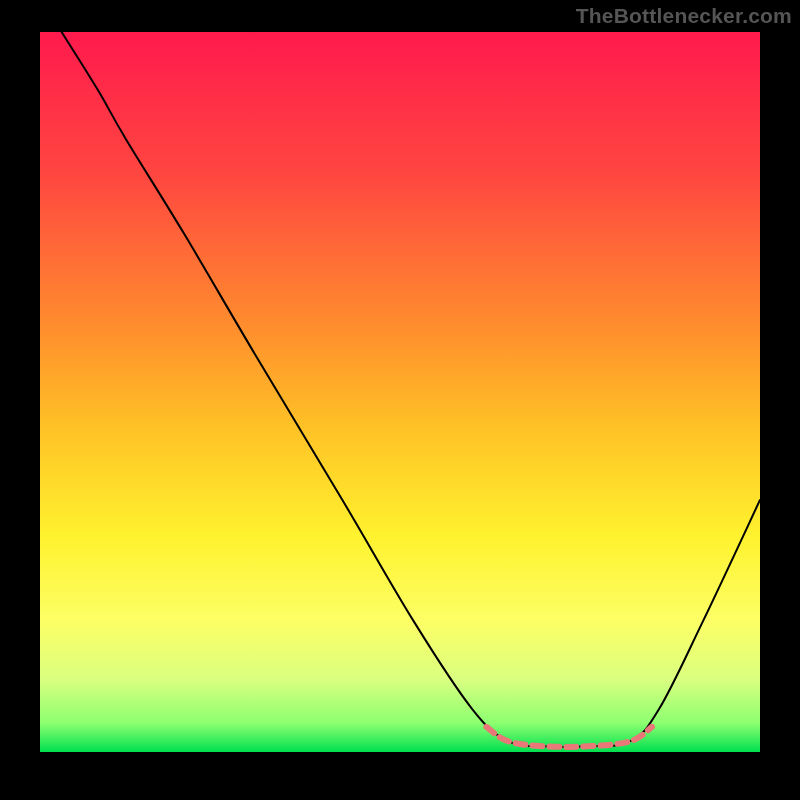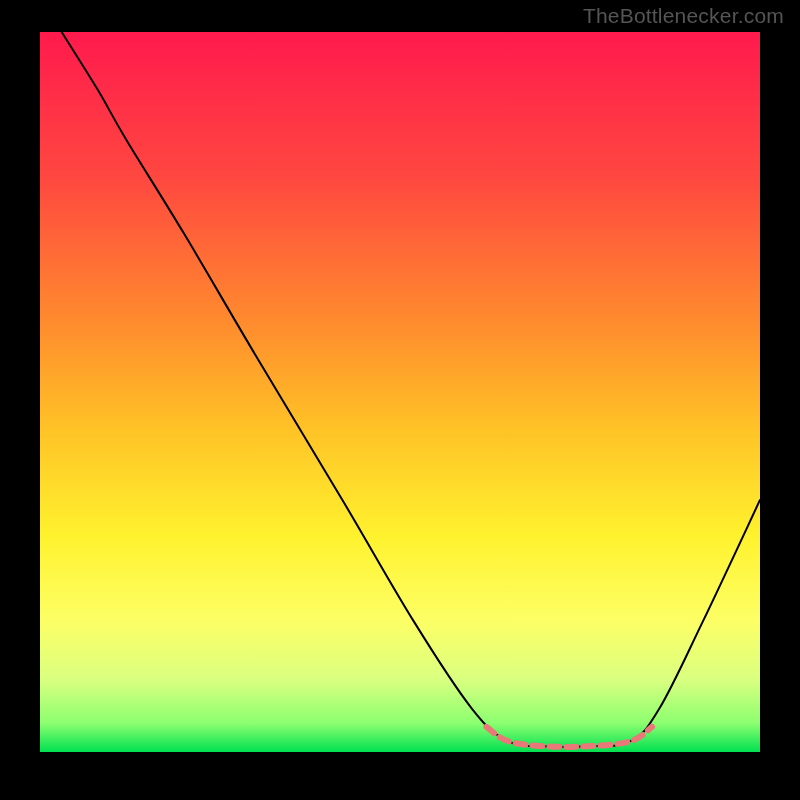--- a/index.html
+++ b/index.html
@@ -7,24 +7,24 @@
     padding: 0;
     width: 800px;
     height: 800px;
     background: #000;
     font-family: Arial, sans-serif;
     position: relative;
   }
   .watermark {
     position: absolute;
     top: 4px;
-    right: 16px;
+    right: 8px;
     color: #555;
     font-size: 21px;
-    font-weight: 400;
+    font-weight: 700;
     letter-spacing: 0.2px;
     z-index: 10;
   }
   .frame {
     position: absolute;
     left: 40px;
     top: 32px;
     width: 720px;
     height: 720px;
     background: #000;

